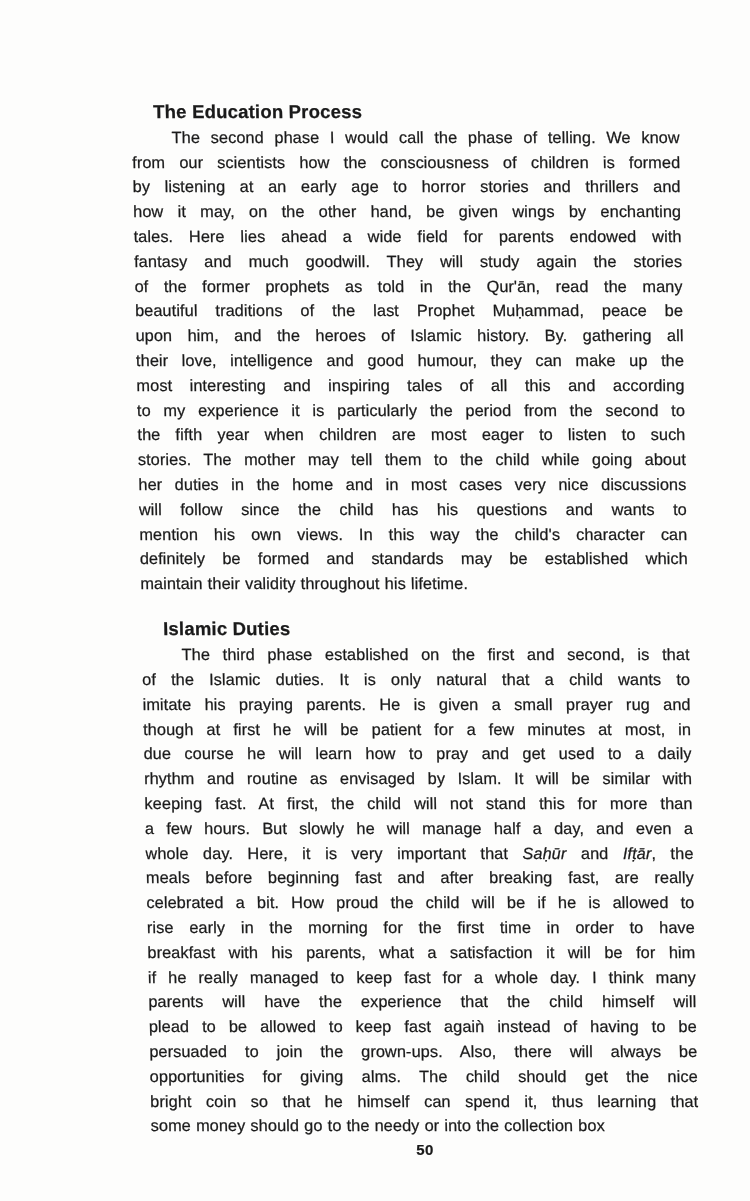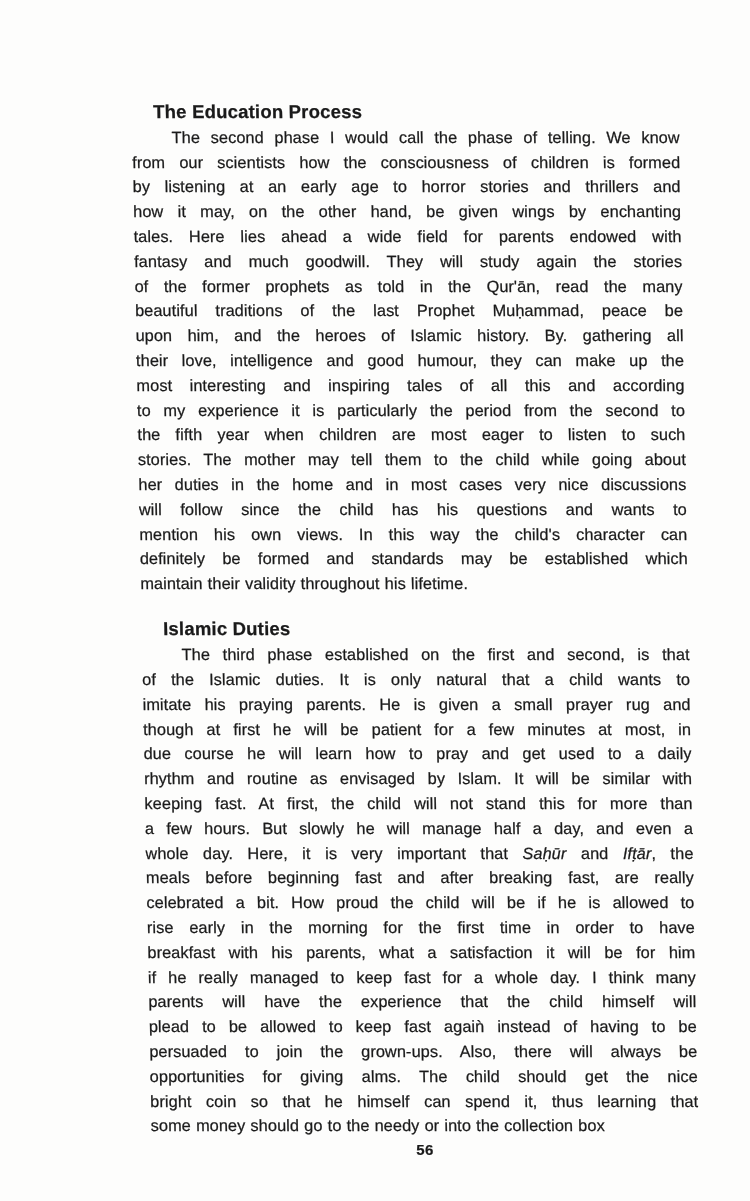--- a/index.html
+++ b/index.html
@@ -110,14 +110,14 @@
           <div class="line">if he really managed to keep fast for a whole day. I think many</div>
           <div class="line">parents will have the experience that the child himself will</div>
           <div class="line">plead to be allowed to keep fast agaiǹ instead of having to be</div>
           <div class="line">persuaded to join the grown-ups. Also, there will always be</div>
           <div class="line">opportunities for giving alms. The child should get the nice</div>
           <div class="line">bright coin so that he himself can spend it, thus learning that</div>
           <div class="line last">some money should go to the needy or into the collection box</div>
         </div>
       </div>
     </div>
-  <div class="page-number">56</div>
+  <div class="page-number">50</div>
 </div>
 
 </body></html>

